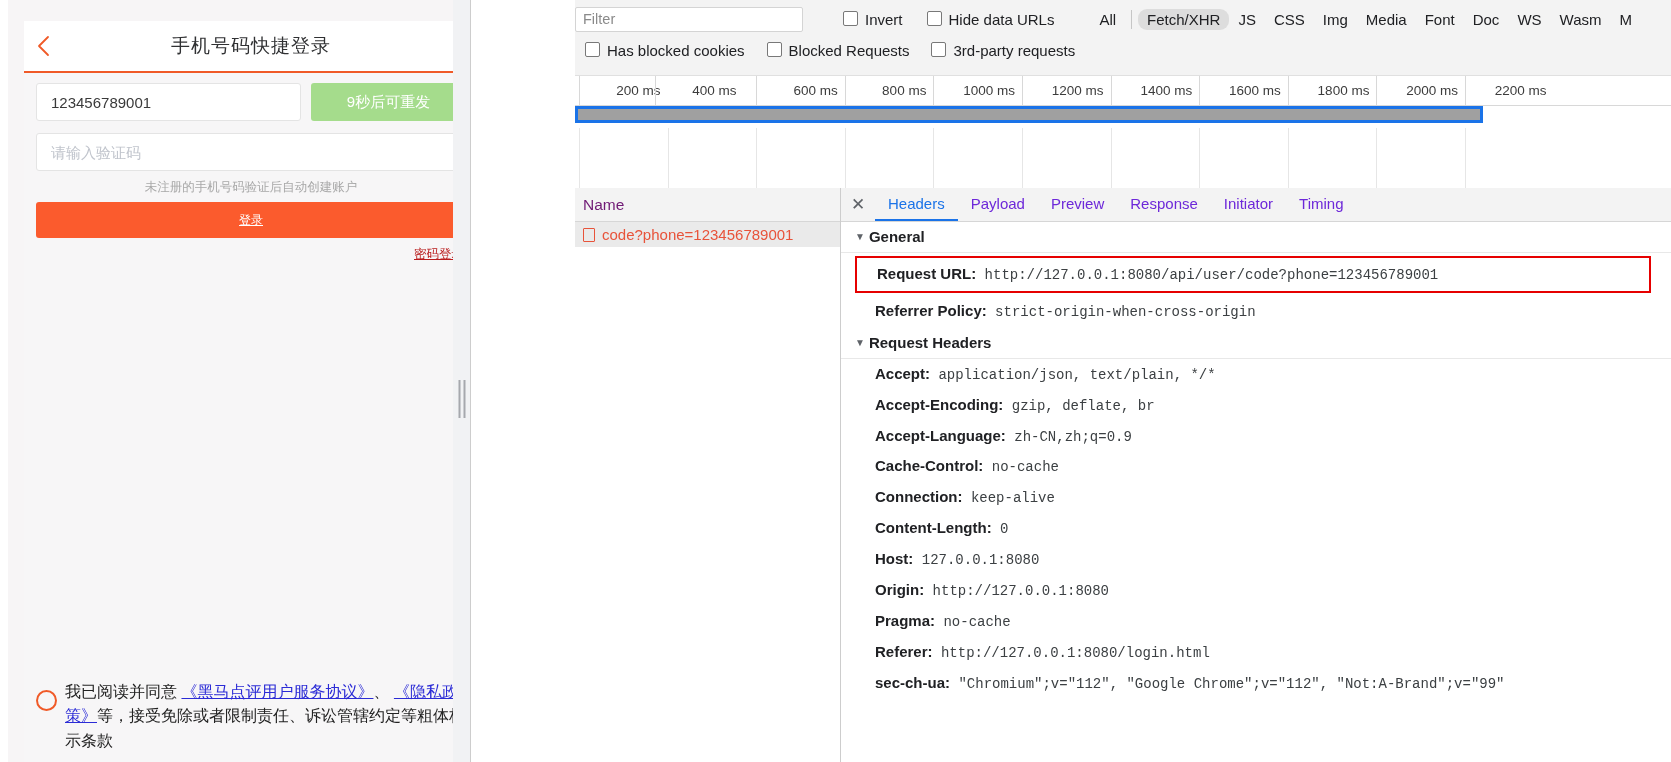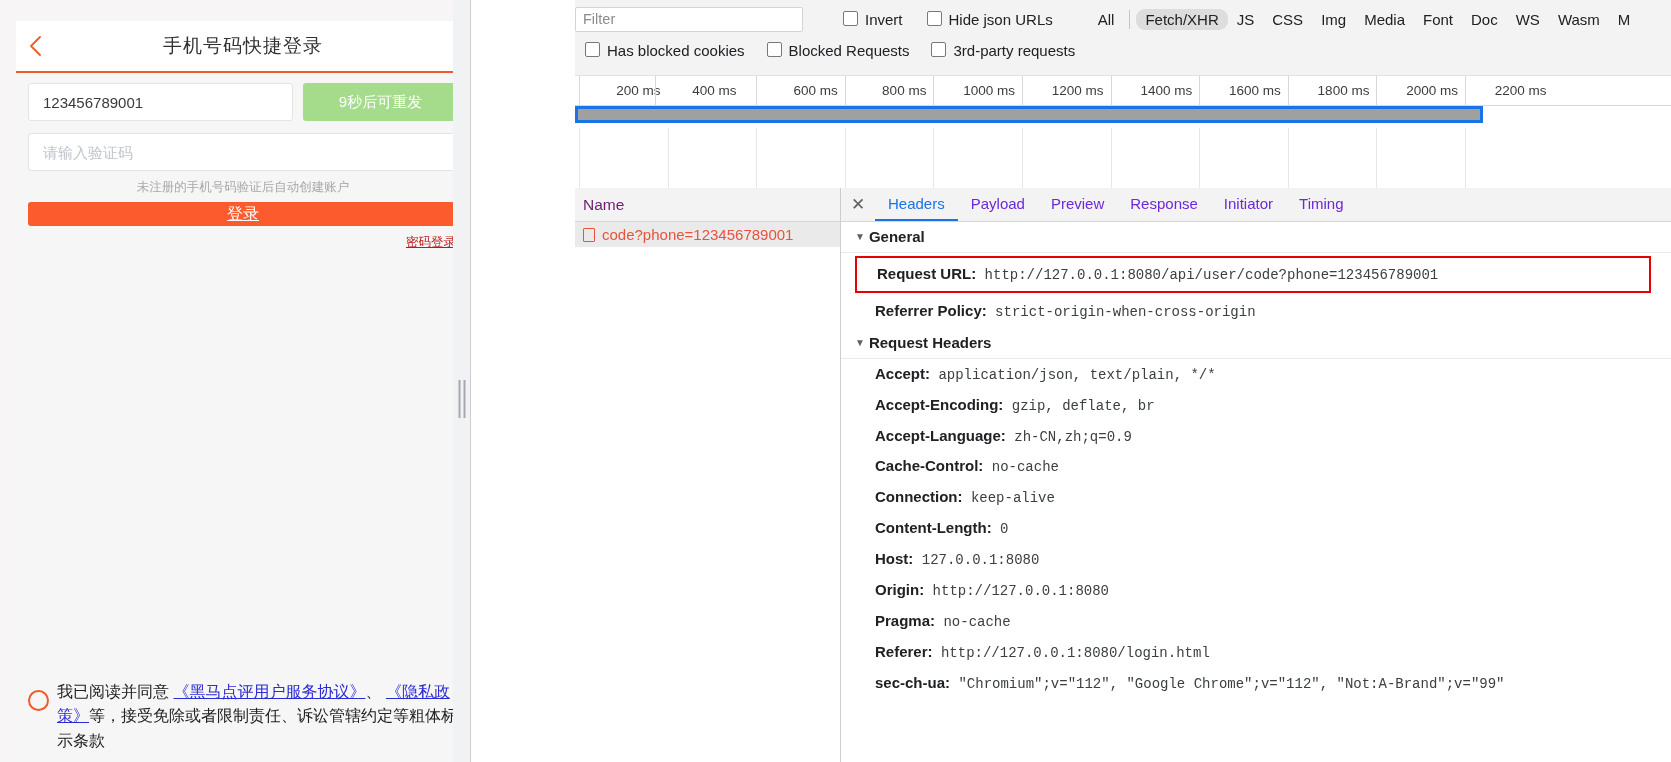--- a/index.html
+++ b/index.html
@@ -6,21 +6,21 @@
     margin: 0; padding: 0;
     width: 1671px; height: 762px;
     overflow: hidden;
     background: #ffffff;
     font-family: "Liberation Sans", sans-serif;
   }
   #root { position: relative; width: 1671px; height: 762px; }
 
   
   #page-viewport {
-    position: absolute; left: 0; top: 0; width: 470px; height: 762px;
+    position: absolute; left: 8px; top: 0; width: 470px; height: 762px;
     background: #f7f5f6;
     overflow: hidden;
   }
   .login-card {
     position: absolute; left: 16px; top: 21px; right: 0; bottom: 0;
     background: #f7f6f7;
   }
   .login-header {
     position: relative;
     height: 50px;
@@ -70,26 +70,26 @@
   .row-code .inp { width: 100%; }
   .hint {
     text-align: center;
     color: #a8a8a8;
     font-size: 12.5px;
     margin: 8px 0 6px 0;
   }
   .btn-login {
     display: block;
     width: 100%;
-    height: 24px;
+    height: 36px;
     border: none;
     border-radius: 3px;
     background: #fb5b2d;
     color: #ffffff;
-    font-size: 16px;
+    font-size: 12px;
     font-family: "Liberation Sans", sans-serif;
     cursor: pointer;
     text-decoration: underline;
   }
   .pw-link-row { text-align: right; margin-top: 6px; padding-right: 2px; }
   .pw-link {
     font-size: 12.5px; color: #b91c1c; text-decoration: underline; cursor: pointer; font-family: Liberation Serif, serif;
   }
 
   .agree-block {
@@ -323,21 +323,21 @@
 
       <div class="dt-row1">
         <input class="filter-input" type="text" placeholder="Filter" style="">
         <span style="display:inline-flex;align-items:center;gap:24px;margin-left:24px;">
           <span class="cbox-wrap">
             <span class="cbox"></span>
             <span>Invert</span>
           </span>
           <span class="cbox-wrap">
             <span class="cbox"></span>
-            <span>Hide json URLs</span>
+            <span>Hide data URLs</span>
           </span>
         </span>
 
         <span style="display:inline-flex;align-items:center;margin-left:20px;">
           <span class="type-chip">All</span>
           <span class="type-sep"></span>
           <span class="type-chip active">Fetch/XHR</span>
           <span class="type-chip">JS</span>
           <span class="type-chip">CSS</span>
           <span class="type-chip">Img</span>

